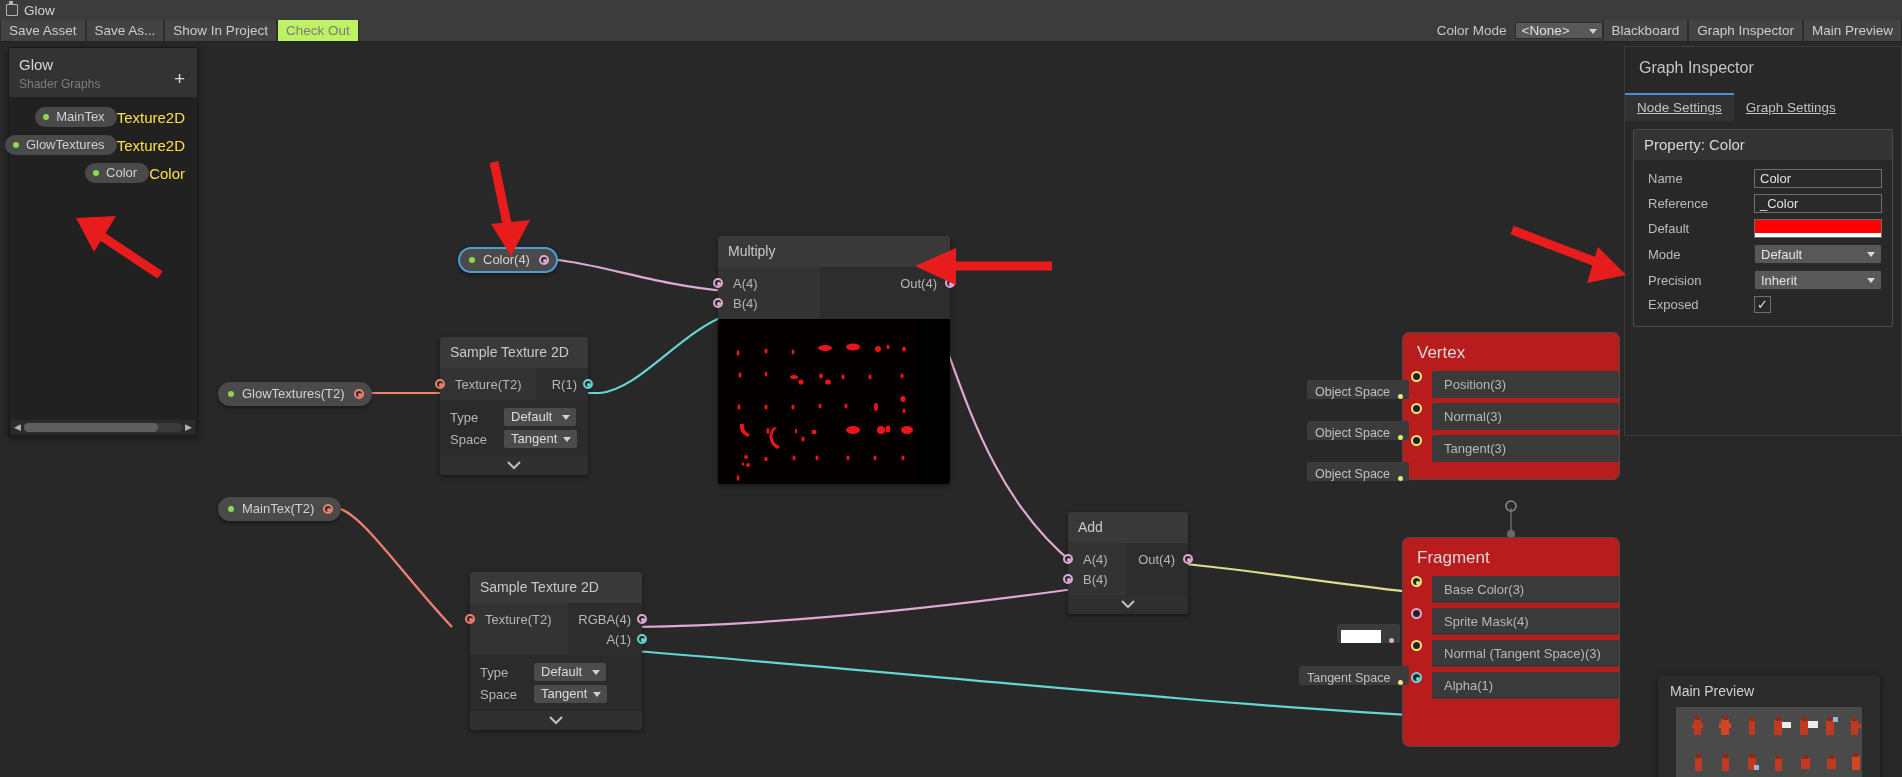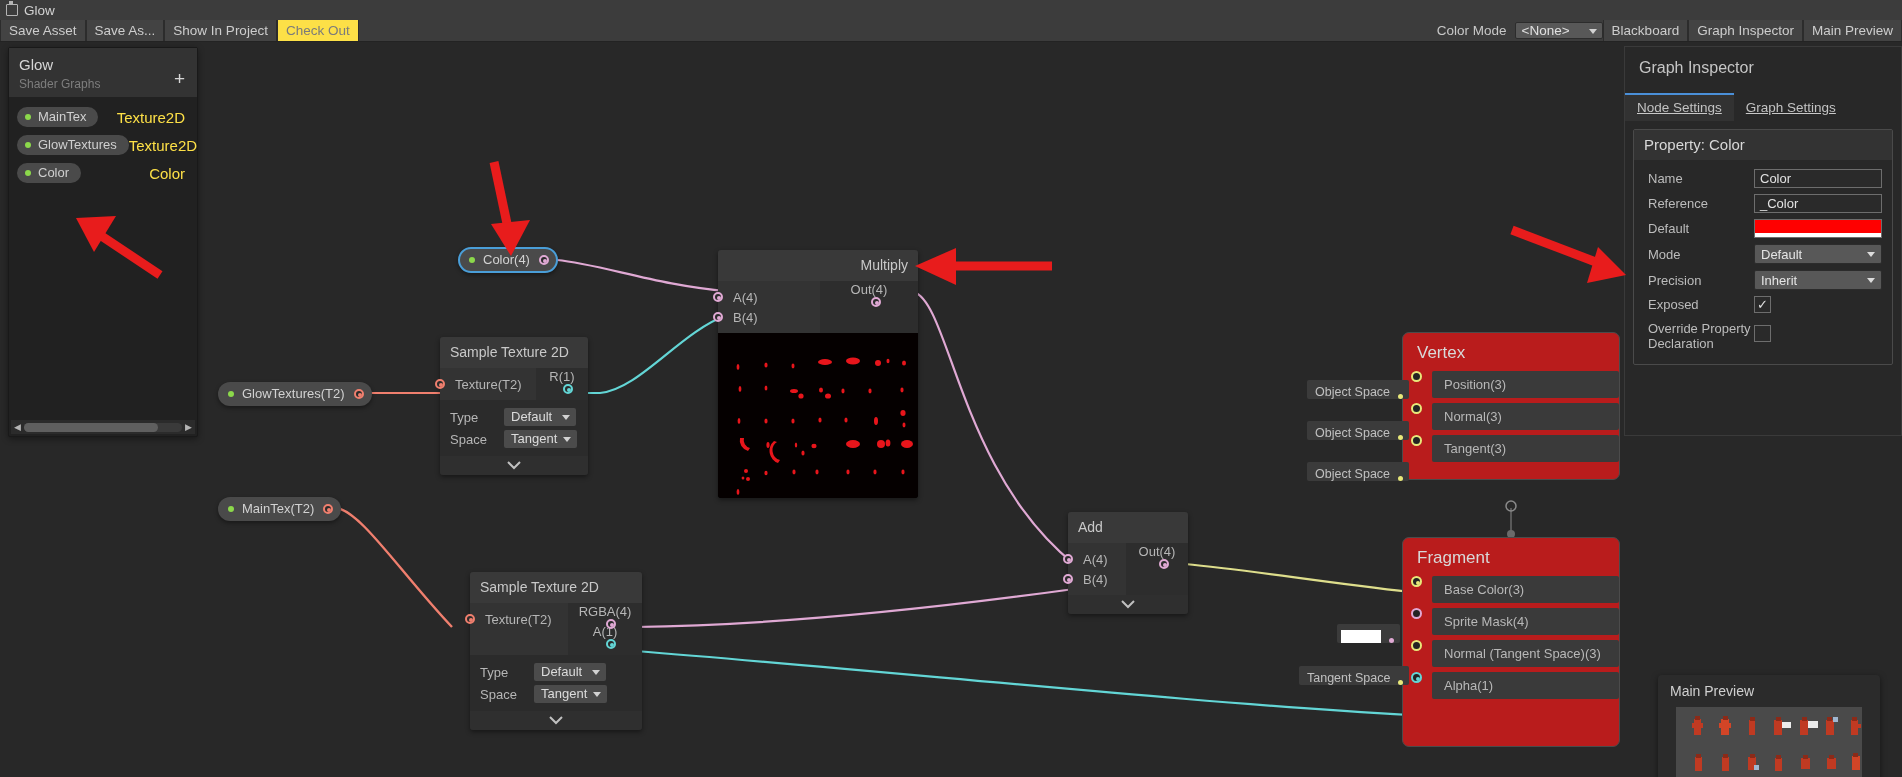--- a/index.html
+++ b/index.html
@@ -29,21 +29,21 @@
   #toolbar {
     position:absolute; left:0; top:20px; width:1902px; height:22px;
     background:#3c3c3c; display:flex; align-items:stretch;
     border-bottom:1px solid #232323;
   }
   .tbbtn {
     background:#434343; border:1px solid #2c2c2c; border-top:none; border-bottom:none;
     color:#cdcdcd; font-size:13.5px; padding:0 8px; display:flex; align-items:center;
     white-space:nowrap; cursor:pointer;
   }
-  .tbbtn.disabled { color:#7b7b7b; background:#fde047; cursor:default; }
+  .tbbtn.disabled { color:#7b7b7b; background:#bef264; cursor:default; }
   #toolbar .spacer { flex:1 1 auto; background:#3c3c3c; }
   #toolbar .lbl { display:flex; align-items:center; padding:0 8px; font-size:13.5px; color:#c8c8c8;}
   .tbpopup {
     background:#585858; border:1px solid #2c2c2c; color:#e0e0e0; font-size:13.5px;
     padding:0 6px; display:flex; align-items:center; min-width:88px; position:relative;
     margin:2px 0; border-radius:2px; cursor:pointer;
   }
   .tbpopup .arrow {
     position:absolute; right:5px; top:50%; margin-top:-2px;
     border-left:4px solid transparent; border-right:4px solid transparent;
@@ -63,21 +63,21 @@
     box-shadow:0 2px 6px rgba(0,0,0,.4);
   }
   #blackboard .bbhead { background:#333333; padding:8px 10px 6px 10px; }
   #blackboard .bbtitle { font-size:15px; color:#d6d6d6; }
   #blackboard .bbsub { font-size:12px; color:#7e7e7e; margin-top:4px; }
   #blackboard .plus {
     position:absolute; right:12px; top:24px; font-size:19px; color:#d6d6d6;
     line-height:14px; cursor:pointer;
   }
   #blackboard .bbrow {
-    display:flex; align-items:center; justify-content:space-between;
+    display:flex; align-items:center; justify-content:flex-end;
     padding:4px 8px 4px 8px;
   }
   .pill {
     background:#4a4a4a; border-radius:11px; padding:2px 12px 3px 8px;
     display:inline-flex; align-items:center; font-size:13px; color:#d0d0d0;
     cursor:pointer;
   }
   .pill .dot {
     width:6px; height:6px; border-radius:50%; background:#8cd94b; margin-right:7px;
   }
@@ -96,21 +96,21 @@
     box-shadow:0 2px 5px rgba(0,0,0,.45); font-size:13px;
   }
   .node .nhead {
     background:#393939; color:#c9c9c9; font-size:14px;
     padding:7px 10px 8px 10px; border-radius:3px 3px 0 0;
   }
   .node .nports { display:flex; }
   .node .ports-in { background:#333333; padding:6px 0; flex:0 0 auto; }
   .node .ports-out { background:#2d2d2d; padding:6px 0; flex:1 1 auto; }
   .port { display:flex; align-items:center; height:20px; white-space:nowrap; }
-  .port.out { justify-content:flex-end;flex-direction:column; }
+  .port.out { justify-content:flex-end; }
   .port .plabel { color:#b6b6b6; font-size:13px; }
   .slot {
     width:10px; height:10px; border-radius:50%; border:2px solid #e0a9d4;
     background:#2b2b2b; position:relative; flex:0 0 auto;
   }
   .slot.filled::after {
     content:""; position:absolute; left:2px; top:2px; width:4px; height:4px;
     border-radius:50%; background:#e0a9d4;
   }
   .slot.red { border-color:#f07f6e; }
@@ -329,21 +329,21 @@
     <span>GlowTextures(T2)</span>
     <span class="slot red filled pslot"></span>
   </div>
 
   <div class="propnode" style="left:218px; top:455px;">
     <span class="dot"></span>
     <span>MainTex(T2)</span>
     <span class="slot red filled pslot"></span>
   </div>
 
-  <div class="node" style="left:718px; top:208px; width:200px;text-align:right;">
+  <div class="node" style="left:718px; top:194px; width:232px;">
     <div class="nhead">Multiply</div>
     <div class="nports">
       <div class="ports-in" style="width:102px;">
         <div class="port" style="padding-left:0;">
           <span class="slot filled" style="margin-left:-5px;"></span>
           <span class="plabel" style="margin-left:10px;">A(4)</span>
         </div>
         <div class="port" style="padding-left:0;">
           <span class="slot filled" style="margin-left:-5px;"></span>
           <span class="plabel" style="margin-left:10px;">B(4)</span>
@@ -615,24 +615,20 @@
           <span class="iname">Precision</span>
           <span class="iselect">
             <span>Inherit</span>
             <span class="arrow"></span>
           </span>
         </div>
         <div class="irow">
           <span class="iname">Exposed</span>
           <span class="icheck">✓</span>
         </div>
-        <div class="irow" style="align-items:flex-start; padding-top:5px;">
-          <span class="iname">Override Property Declaration</span>
-          <span class="icheck" style="margin-top:4px;"></span>
-        </div>
       </div>
     </div>
   </div>
 
   <div id="mainpreview">
     <div class="mphead">Main Preview</div>
     <div class="mpbody">
       <svg width="186" height="80" viewBox="0 0 186 80">
         <rect width="186" height="80" fill="#4a4a4a"></rect>
         <g>

